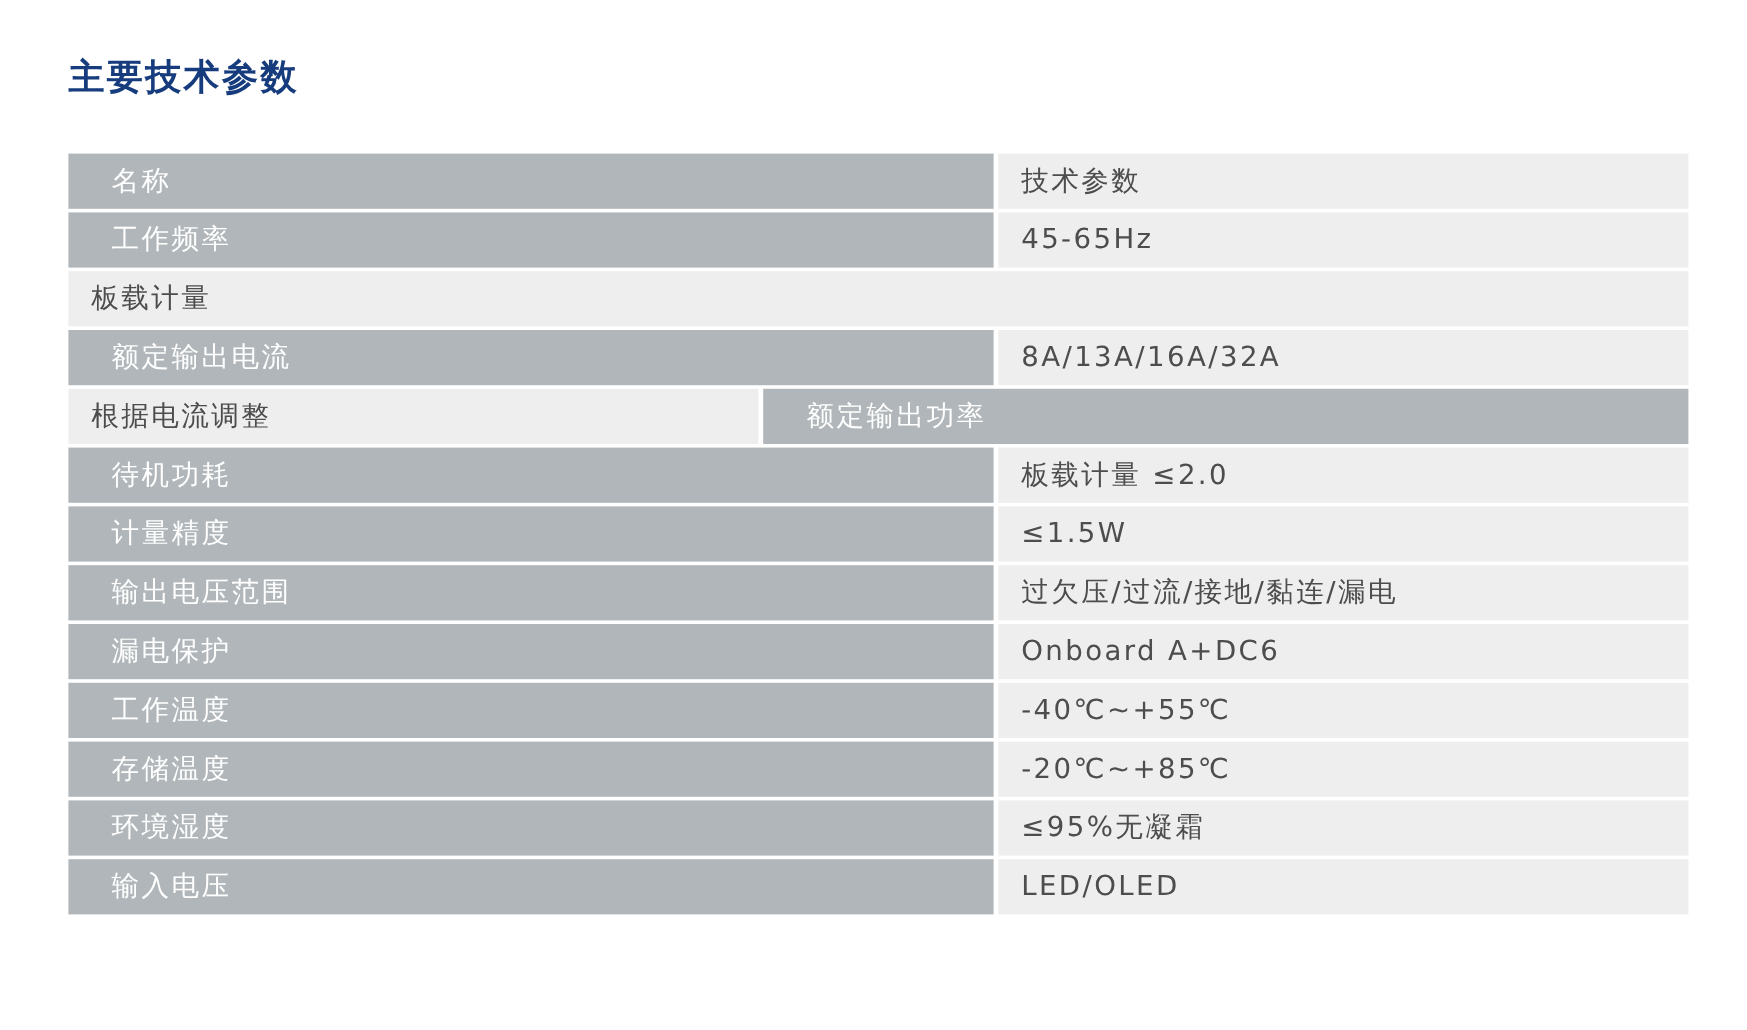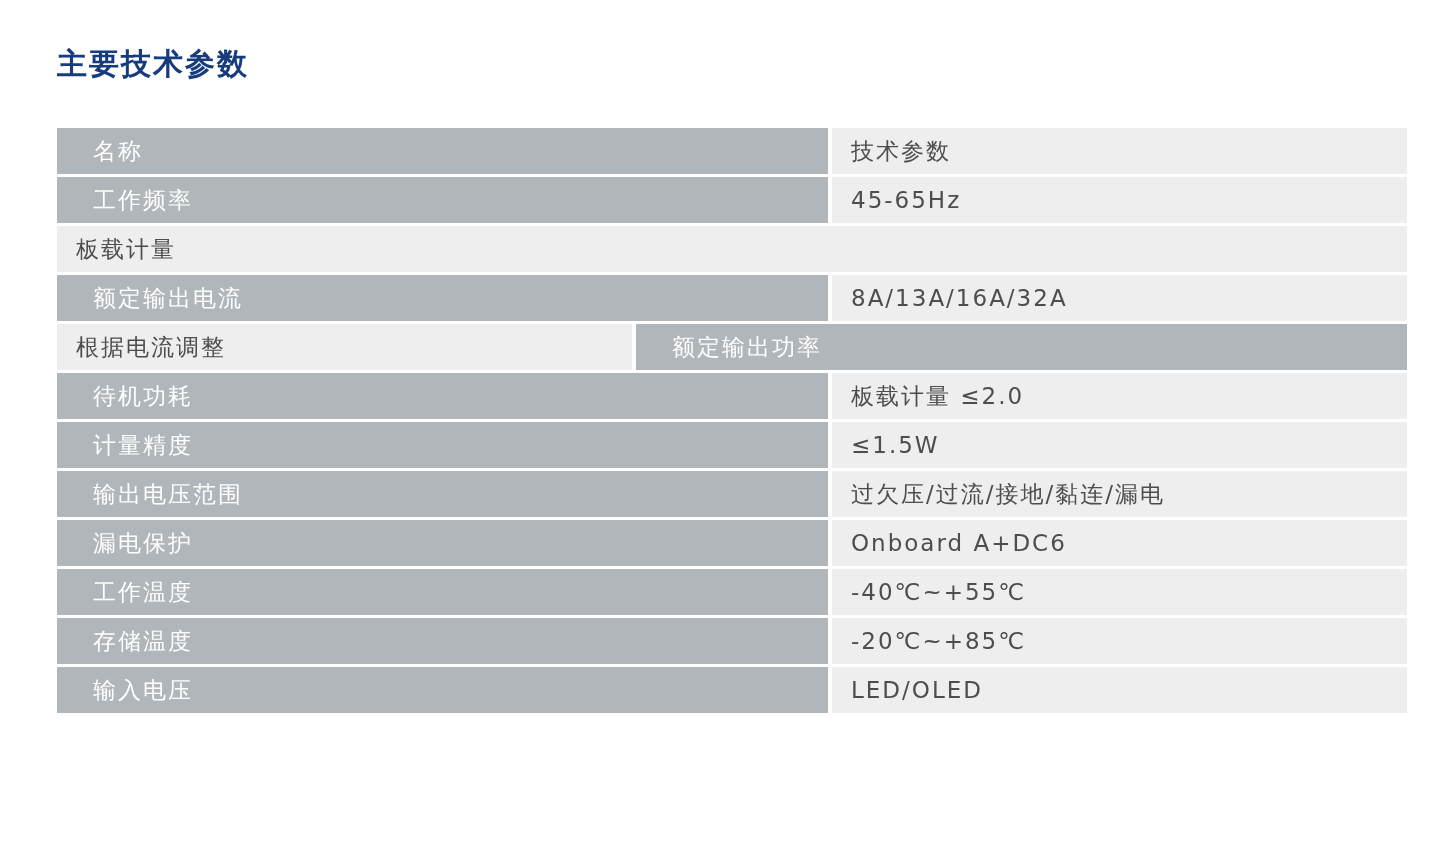--- a/index.html
+++ b/index.html
@@ -105,19 +105,23 @@
   <div class="spec-row" data-name="table-row">
     <div class="cell label" data-name="spec-label">工作温度</div>
     <div class="cell value" data-name="spec-value">-40℃~+55℃</div>
   </div>
 
   <div class="spec-row" data-name="table-row">
     <div class="cell label" data-name="spec-label">存储温度</div>
     <div class="cell value" data-name="spec-value">-20℃~+85℃</div>
   </div>
 
+  <div class="spec-row" data-name="table-row">
+    <div class="cell label" data-name="spec-label">环境湿度</div>
+    <div class="cell value" data-name="spec-value">≤95%无凝霜</div>
+  </div>
 
   <div class="spec-row" data-name="table-row">
     <div class="cell label" data-name="spec-label">输入电压</div>
     <div class="cell value" data-name="spec-value">LED/OLED</div>
   </div>
 </div>
 </main>
 
 </body></html>

